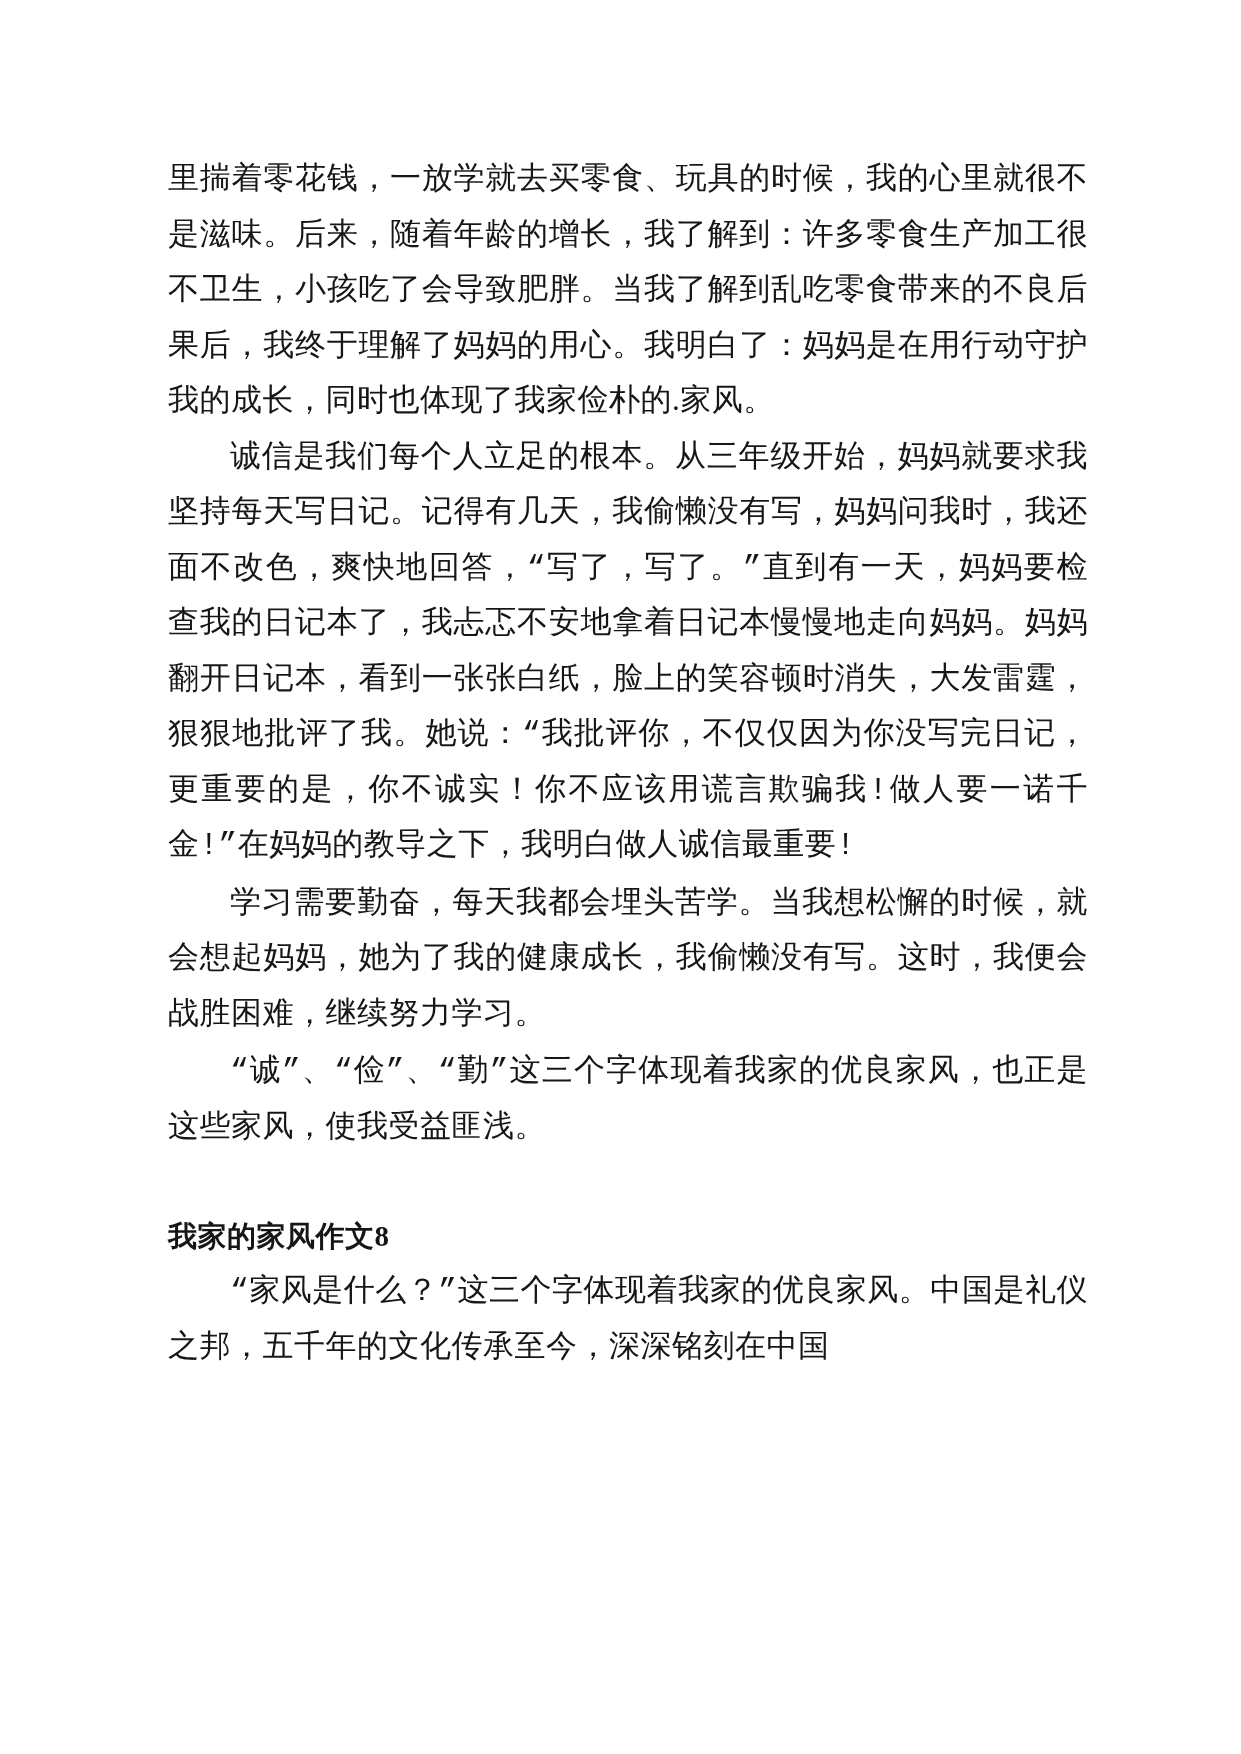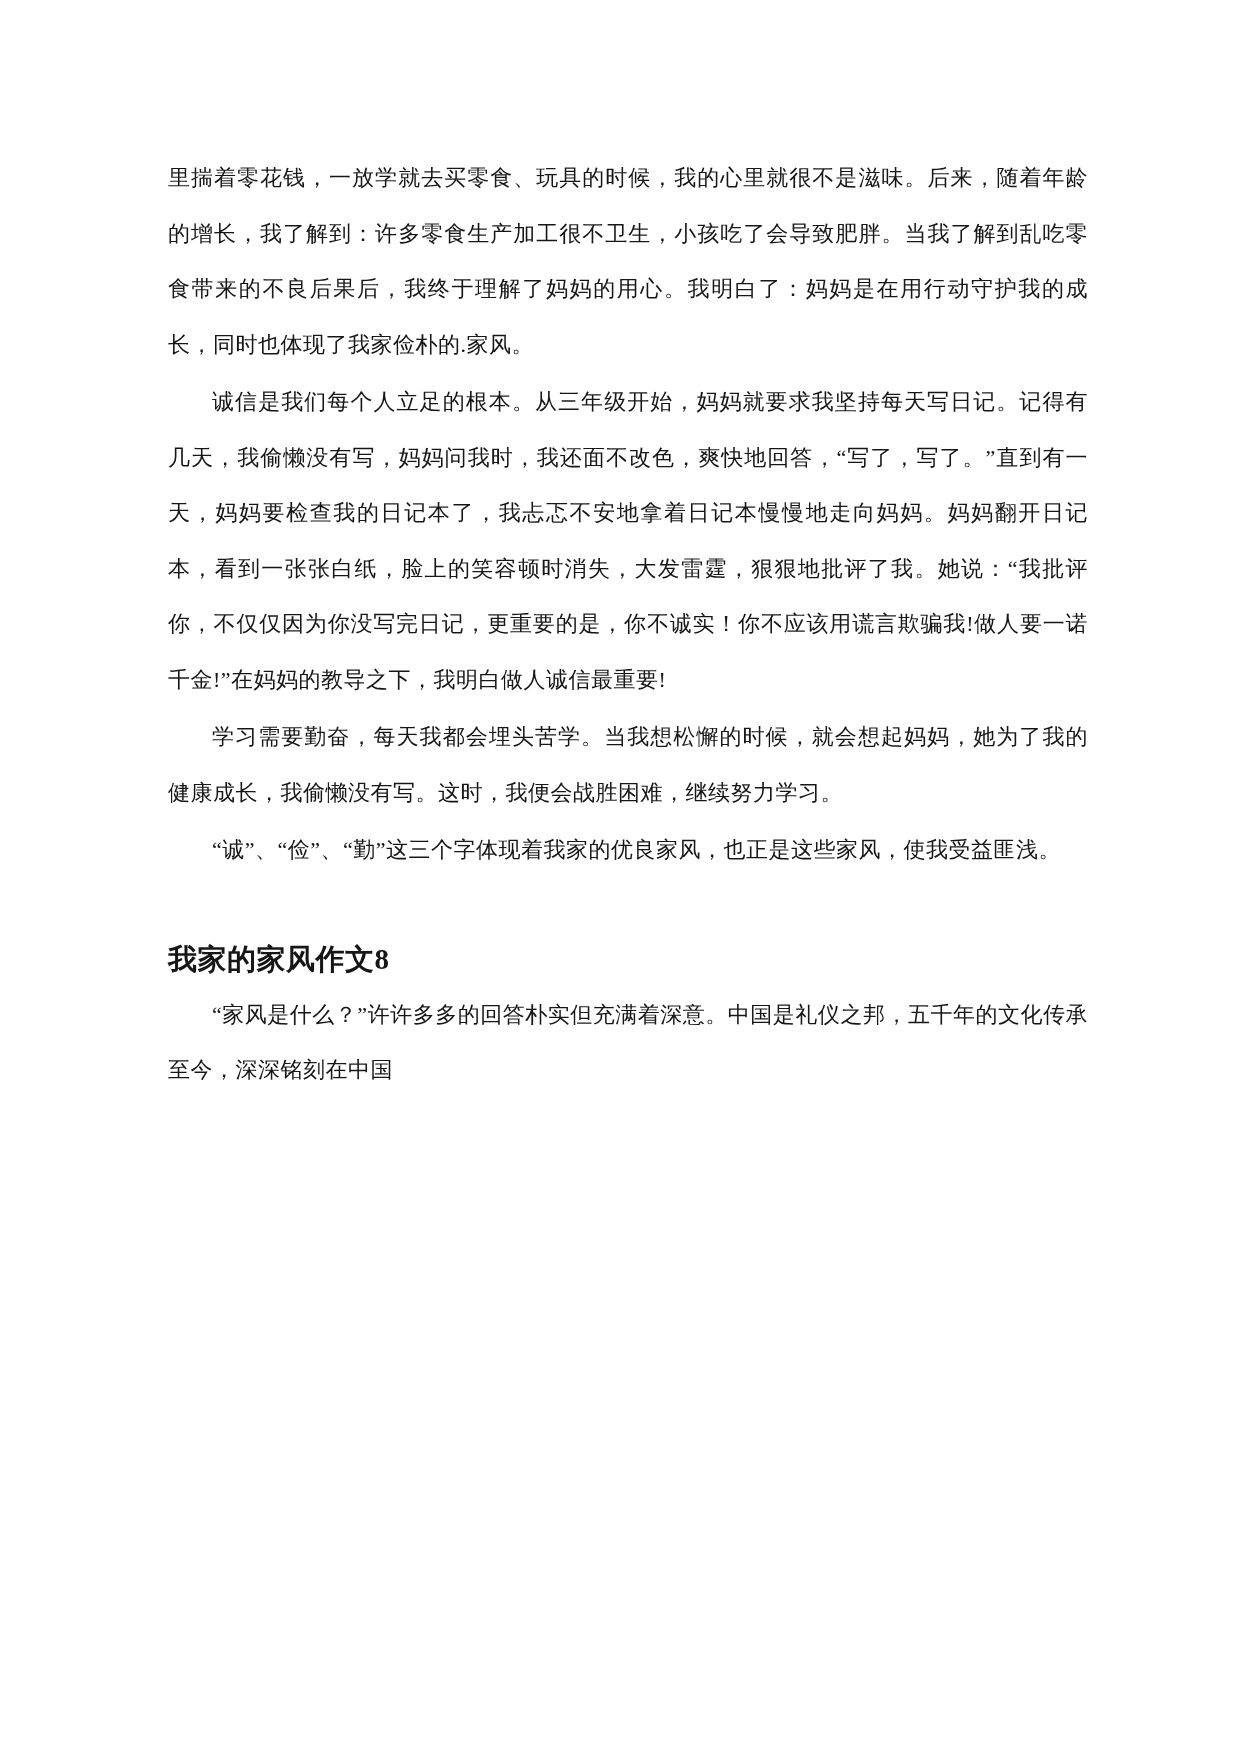--- a/index.html
+++ b/index.html
@@ -20,29 +20,30 @@
     height: 1754px;
     box-sizing: border-box;
     padding: 150px 155px 60px 168px;
     background: #fff;
   }
   .doc-body {
     width: 920px;
   }
   p.para {
     margin: 0 0 2px 0;
-    font-size: 22px;
+    font-size: 31px;
     line-height: 55.5px;
     letter-spacing: 0.5px;
     text-align: justify;
     text-justify: inter-ideograph;
     color: #161616;
   }
   p.indent {
     text-indent: 2em;
+    font-family: Liberation Mono, monospace;
   }
   .heading {
     margin: 0;
     font-size: 29px;
     line-height: 55px;
     letter-spacing: 0.5px;
     color: #161616;
     font-weight: bold;
   }
   .gap-before-heading {
@@ -60,16 +61,16 @@
     <p class="para indent">诚信是我们每个人立足的根本。从三年级开始，妈妈就要求我坚持每天写日记。记得有几天，我偷懒没有写，妈妈问我时，我还面不改色，爽快地回答，“写了，写了。”直到有一天，妈妈要检查我的日记本了，我忐忑不安地拿着日记本慢慢地走向妈妈。妈妈翻开日记本，看到一张张白纸，脸上的笑容顿时消失，大发雷霆，狠狠地批评了我。她说：“我批评你，不仅仅因为你没写完日记，更重要的是，你不诚实！你不应该用谎言欺骗我!做人要一诺千金!”在妈妈的教导之下，我明白做人诚信最重要!</p>
 
     <p class="para indent">学习需要勤奋，每天我都会埋头苦学。当我想松懈的时候，就会想起妈妈，她为了我的健康成长，我偷懒没有写。这时，我便会战胜困难，继续努力学习。</p>
 
     <p class="para indent">“诚”、“俭”、“勤”这三个字体现着我家的优良家风，也正是这些家风，使我受益匪浅。</p>
 
     <div class="gap-before-heading"></div>
 
     <p class="heading">我家的家风作文8</p>
 
-    <p class="para indent">“家风是什么？”许许多多的回答朴实但充满着深意。中国是礼仪之邦，五千年的文化传承至今，深深铭刻在中国</p>
+    <p class="para indent">“家风是什么？”这三个字体现着我家的优良家风。中国是礼仪之邦，五千年的文化传承至今，深深铭刻在中国</p>
 
   </div>
 </div>
 
 </body></html>

